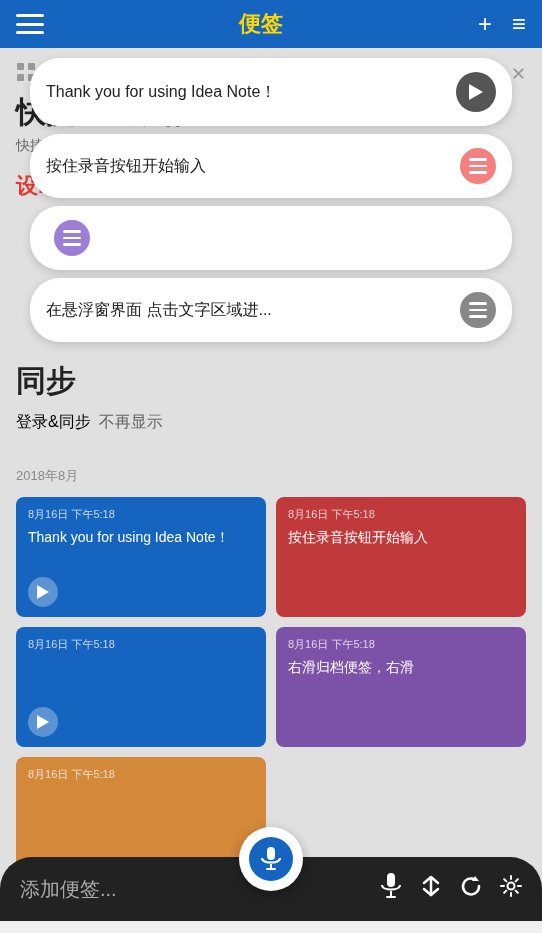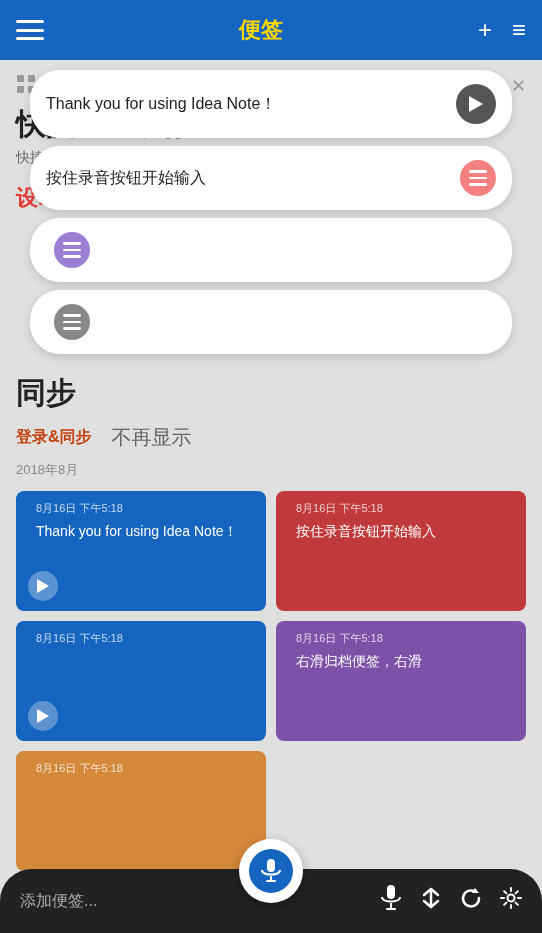--- a/index.html
+++ b/index.html
@@ -8,21 +8,21 @@
       height: 933px;
       overflow: hidden;
       font-family: 'Arial', sans-serif;
       background: #f0f0f0;
       position: relative;
     }
 
     
     .header {
       background: #1565C0;
-      height: 60px;
+      height: 48px;
       display: flex;
       align-items: center;
       justify-content: space-between;
       padding: 0 16px;
       position: relative;
       z-index: 10;
     }
     .header-menu-icon {
       width: 28px;
       height: 20px;
@@ -197,54 +197,54 @@
     }
 
     .section-desc {
       font-size: 14px;
       color: #666;
       margin-bottom: 16px;
     }
 
     .red-text { color: #E53935; }
     .red-link {
-      color: #c2410c;
-      font-weight: bold;
+      color: #000000;
+      font-weight: normal;
       font-size: 16px;
       cursor: pointer;
     }
     .gray-link {
       color: #666;
-      font-size: 20px;
-      margin-left: 20px;
+      font-size: 16px;
+      margin-left: 8px;
       cursor: pointer;
     }
 
     .sync-section {
       margin-top: 160px;
     }
 
     .year-month-label {
-      margin-top: 4px;
+      margin-top: 28px;
       font-size: 13px;
       color: #888;
       padding: 6px 0;
     }
 
     
     .notes-grid {
       display: grid;
       grid-template-columns: 1fr 1fr;
       gap: 10px;
       margin-top: 6px;
     }
 
     .note-card {
       border-radius: 8px;
-      padding: 10px 20px;
+      padding: 10px 12px;
       min-height: 120px;
       position: relative;
       overflow: hidden;
     }
     .note-card-blue { background: #1565C0; }
     .note-card-red { background: #C0393B; }
     .note-card-purple { background: #7B52A8; }
     .note-card-orange { background: #D4883A; }
 
     .note-card-date {
@@ -281,21 +281,21 @@
       background: #222;
       border-radius: 32px 32px 0 0;
       display: flex;
       align-items: center;
       padding: 0 20px;
       z-index: 30;
     }
 
     .toolbar-add-text {
       color: #aaa;
-      font-size: 16px;
+      font-size: 20px;
       flex: 1;
     }
 
     .toolbar-icons {
       display: flex;
       align-items: center;
       gap: 18px;
     }
 
     .toolbar-icon {
@@ -449,20 +449,21 @@
         <div class="card-menu-lines">
           <span></span>
             <span></span>
             <span></span>
         </div>
       </div>
     </div>
 
 
     <div class="card">
+      <span class="card-text">在悬浮窗界面 点击文字区域进...</span>
       <div class="card-btn card-btn-menu-gray">
         <div class="card-menu-lines">
           <span></span>
             <span></span>
             <span></span>
         </div>
       </div>
     </div>
 
   </div>

